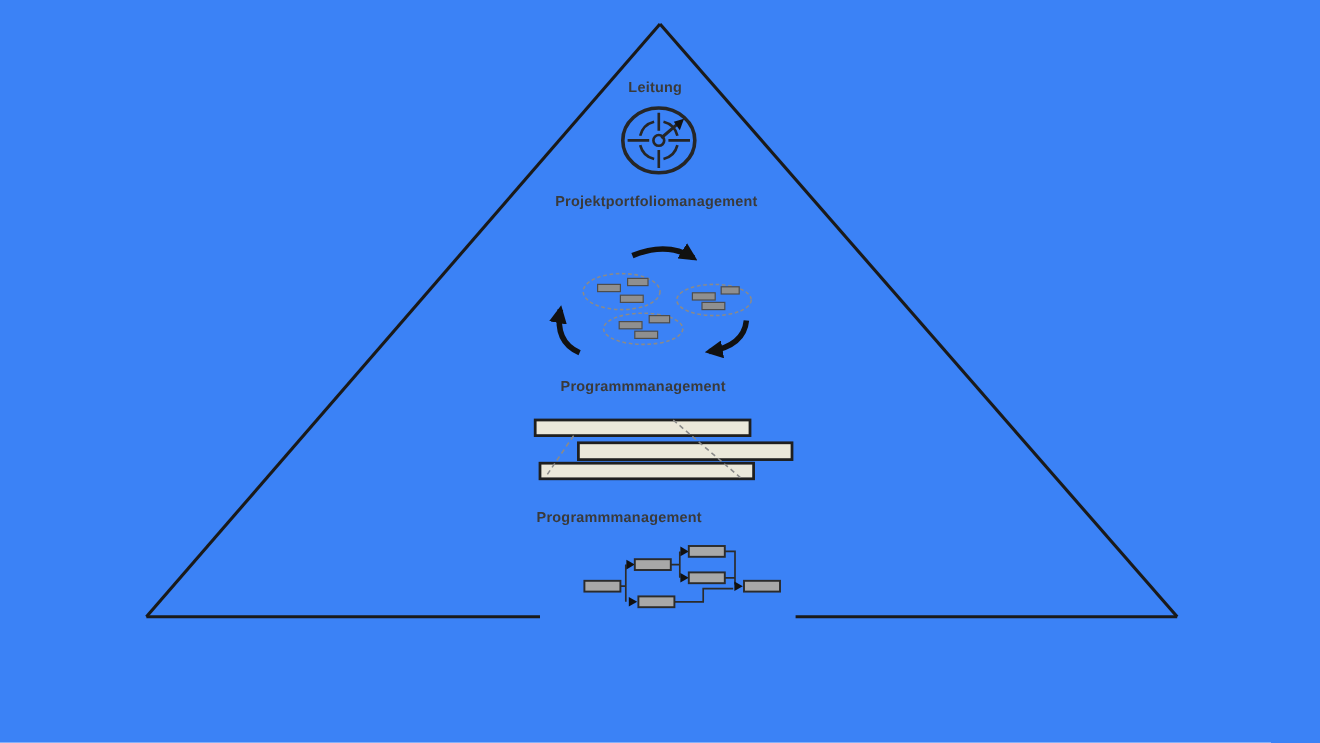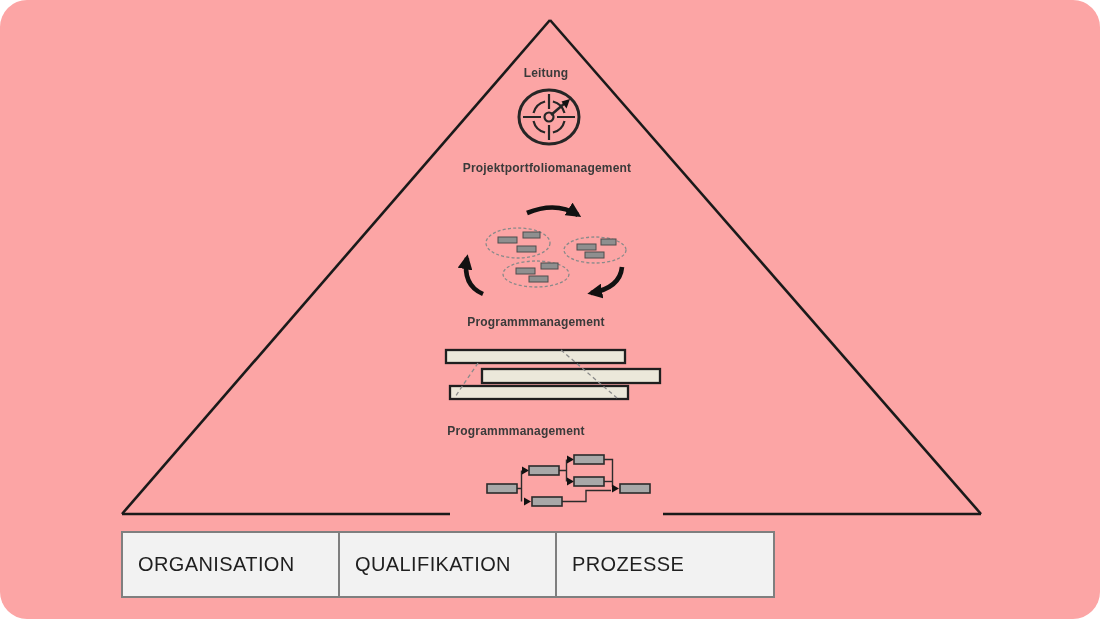--- a/index.html
+++ b/index.html
@@ -8,22 +8,22 @@
     --foundation-box-fill:#f2f2f2;
     --foundation-box-border:#7f7f7f;
     --foundation-text:#1f1f1f;
     --gantt-bar-fill:#ebe8da;
     --node-fill:#a8a8a8;
     --mini-bar-fill:#8f8f8f;
     --dashed-gray:#8a8a8a;
   }
   html,body{margin:0;padding:0;background:#fff;}
   .canvas{
-    position:relative;width:1100px;height:619px;background:#fca5a5;
-    font-family:"Liberation Sans", sans-serif;overflow:hidden;border-radius:27px;
+    position:relative;width:1100px;height:619px;background:#3b82f6;
+    font-family:"Liberation Sans", sans-serif;overflow:hidden;
   }
   .canvas svg{position:absolute;left:0;top:0;}
   .tri-line{stroke:var(--line);stroke-width:2.6;fill:none;stroke-linecap:butt;}
   .icon-stroke{stroke:#262626;fill:none;}
   .mini-ellipse{stroke:var(--dashed-gray);stroke-width:1.3;stroke-dasharray:3 2.2;fill:none;}
   .mini-bar{fill:var(--mini-bar-fill);stroke:#4d4d4d;stroke-width:1;}
   .cycle-arrow{stroke:#111;stroke-width:4.6;fill:none;}
   .arrow-fill{fill:#111;}
   .gantt-bar{fill:var(--gantt-bar-fill);stroke:#1f1f1f;stroke-width:2.3;}
   .gantt-dash{stroke:var(--dashed-gray);stroke-width:1.3;stroke-dasharray:4 3;}
@@ -122,23 +122,14 @@
       <rect x="574" y="477" width="30" height="9" class="net-box"></rect>
       <rect x="620" y="484" width="30" height="9" class="net-box"></rect>
     </g>
   </svg>
 
   <div class="small-label" style="left:546px;top:66px">Leitung</div>
   <div class="small-label" style="left:547px;top:161px">Projektportfoliomanagement</div>
   <div class="small-label" style="left:536px;top:315px">Programmmanagement</div>
   <div class="small-label" style="left:516px;top:424px">Programmmanagement</div>
 
-  <div class="foundation-box" style="left:121px">
-    <span>ORGANISATION</span>
-  </div>
-  <div class="foundation-box" style="left:338px">
-    <span>QUALIFIKATION</span>
-  </div>
-  <div class="foundation-box" style="left:555px">
-    <span>PROZESSE</span>
-  </div>
 
 </div>
 
 </body></html>

